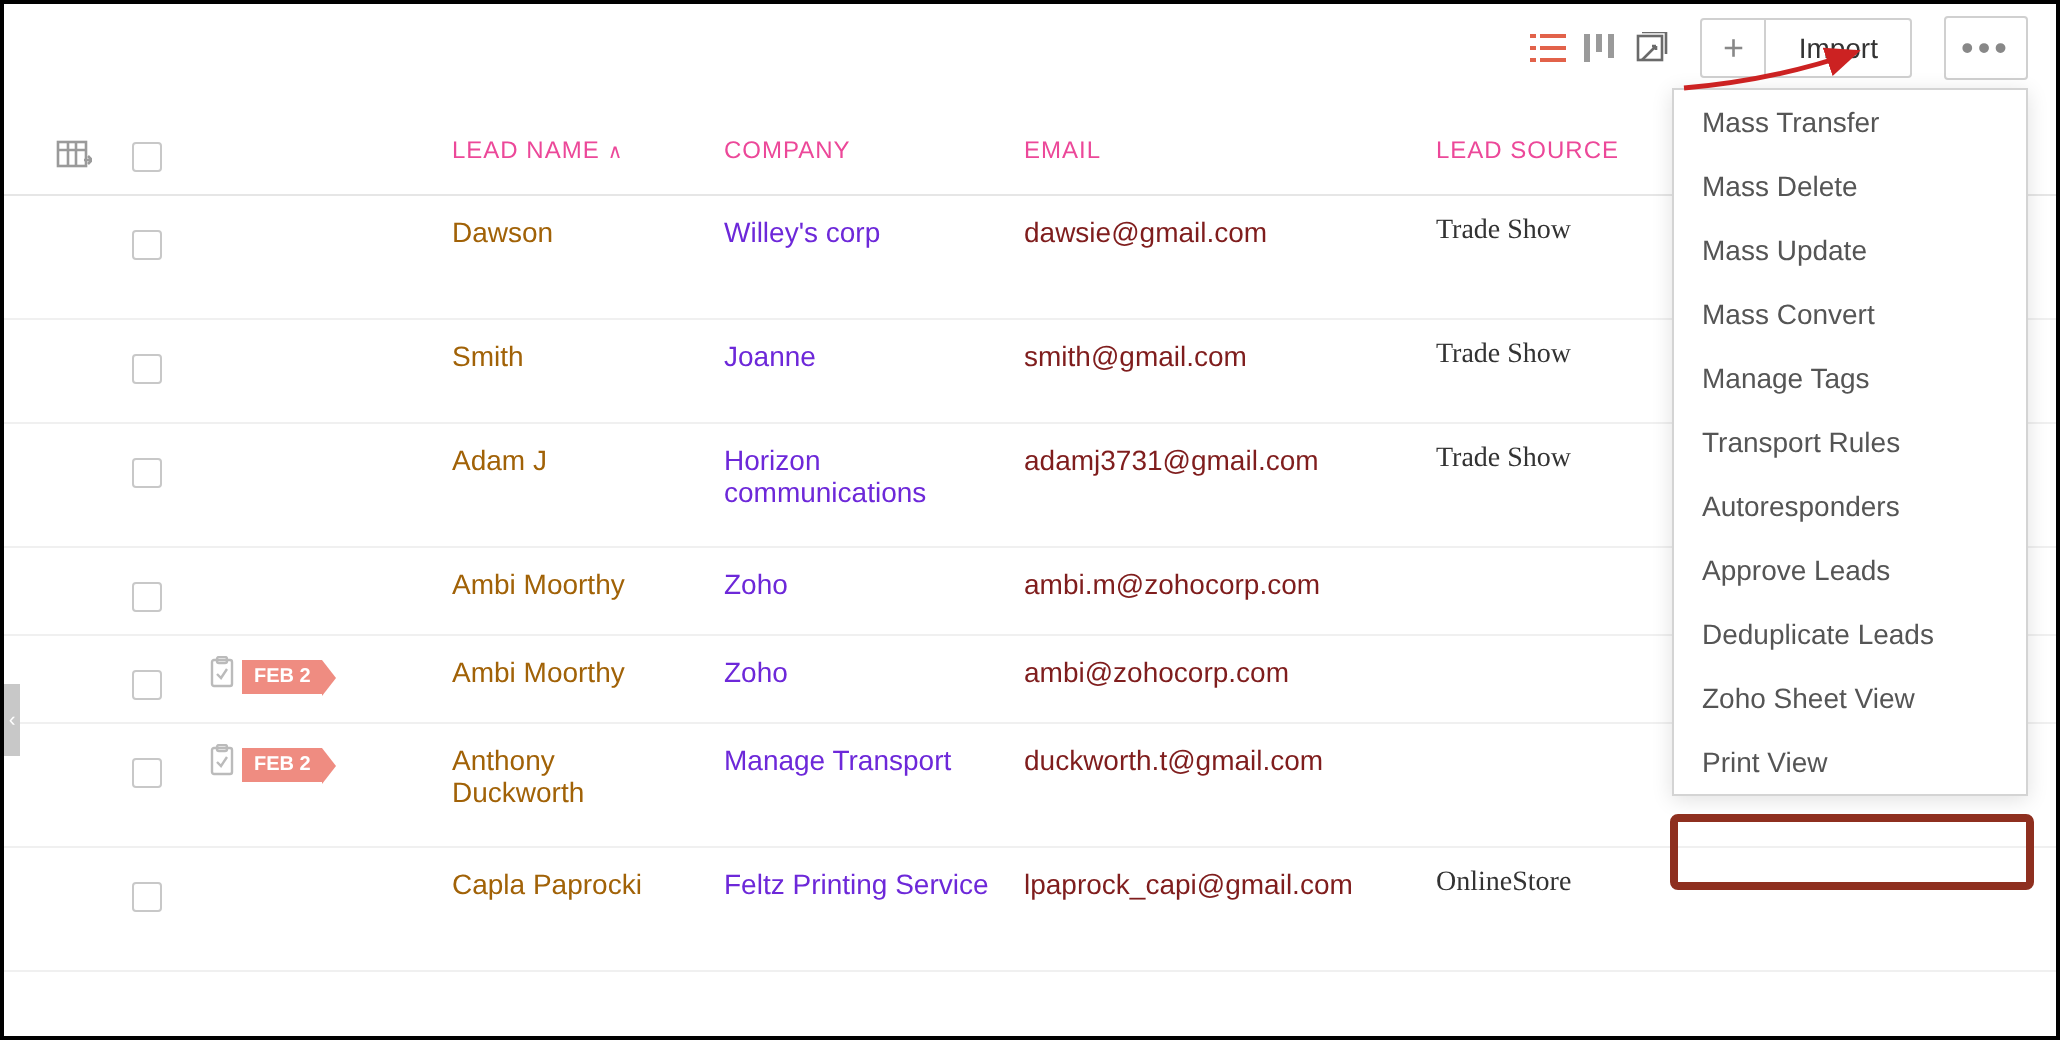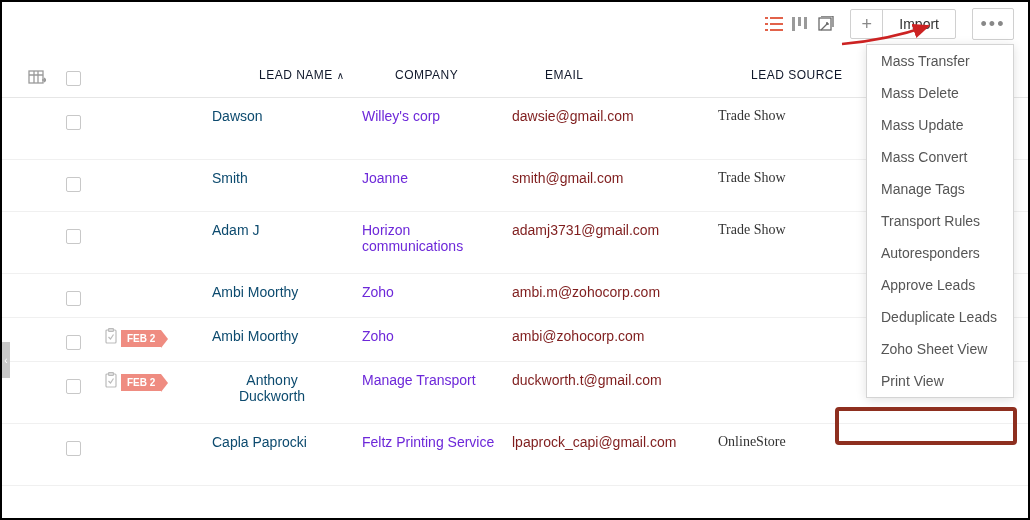--- a/index.html
+++ b/index.html
@@ -98,24 +98,23 @@
     position: absolute;
     top: 60px;
     left: 0;
     right: 0;
     height: 36px;
     border-bottom: 1px solid #e6e6e6;
   }
   .col-head {
     position: absolute;
     top: 66px;
-    color: #0f172a;
+    color: #ec4899;
     font-size: 12px;
     letter-spacing: .5px;
-    margin-left: 33px;
   }
   .col-head.lead { left: 224px; }
   .col-head .sort { font-size:10px; margin-left:4px; }
   .col-head.company { left: 360px; }
   .col-head.email { left: 510px; }
   .col-head.source { left: 716px; }
 
   .rows {
     position: absolute;
     top: 96px;
@@ -153,25 +152,24 @@
   .date-tag::after{
     content:"";
     position:absolute;
     right:-7px; top:0;
     border-top:9px solid transparent;
     border-bottom:9px solid transparent;
     border-left:7px solid #ef8c81;
   }
   .lead-name {
     position:absolute;
-    left:210px; top:10px;
-    color:#0c4a6e;
+    left:224px; top:10px;
+    color:#a16207;
     cursor:pointer;
     max-width:120px;
-    text-align:center;
   }
   .company-val {
     position:absolute;
     left:360px; top:10px;
     color:#6d28d9;
     max-width:135px;
   }
   .email-val {
     position:absolute;
     left:510px; top:10px;
@@ -190,21 +188,21 @@
     appearance:none;
     border:1px solid #c8c8c8;
     border-radius:2px;
     background:#fff;
     cursor:pointer;
   }
   .dropdown {
     position:absolute;
     top:42px;
     right:14px;
-    width:148px;
+    width:178px;
     background:#fff;
     border:1px solid #d4d4d4;
     box-shadow:0 2px 10px rgba(0,0,0,.12);
     z-index:10;
   }
   .dropdown .item{
     padding:8px 14px;
     color:#555;
     cursor:pointer;
     font-size:14px;

